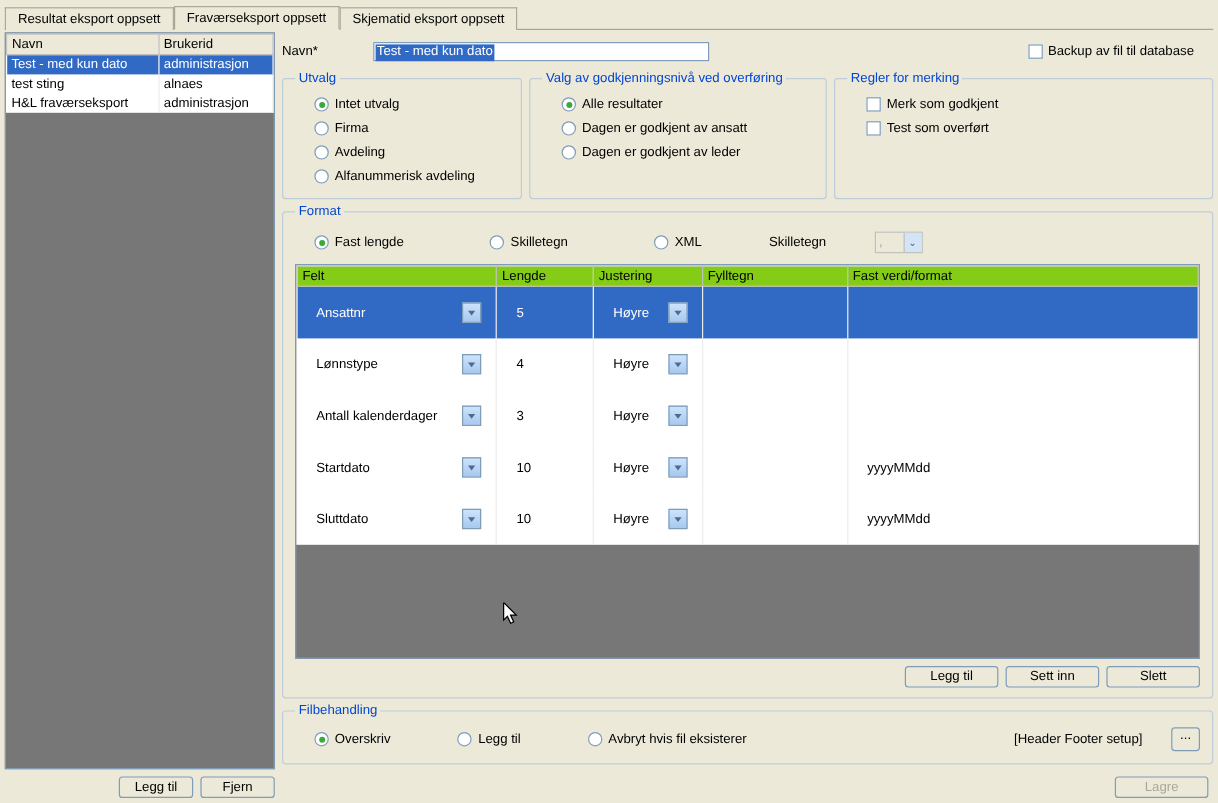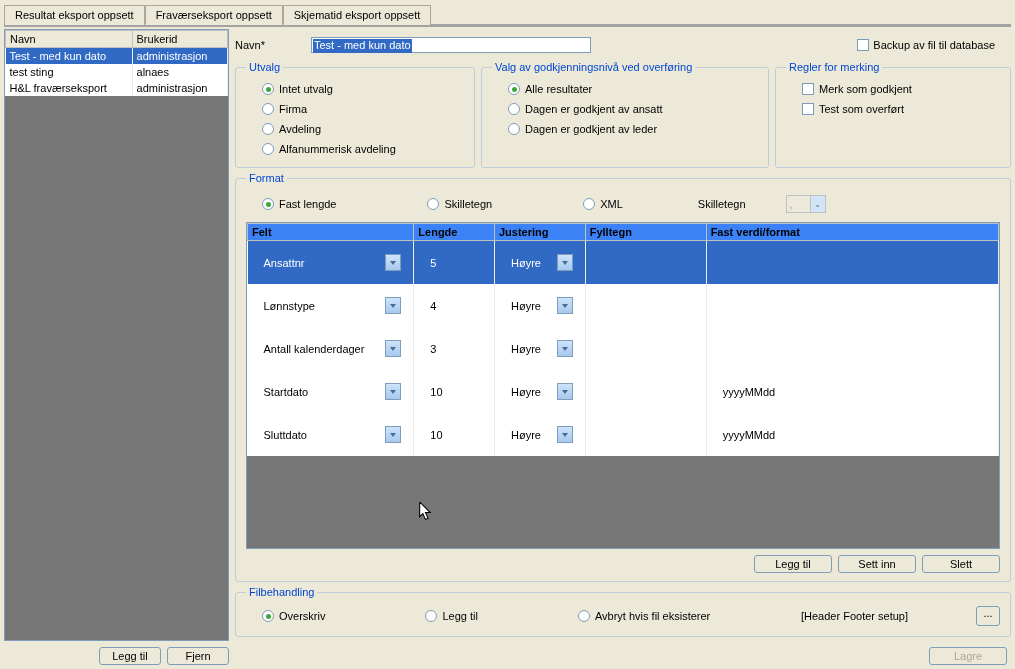--- a/index.html
+++ b/index.html
@@ -1,18 +1,18 @@
 <!DOCTYPE html>
 <html><head>
 <meta charset="utf-8">
 <style>
 * { box-sizing: border-box; font-family: Tahoma, sans-serif; font-size: 11px; }
 body { margin: 0; background: #ece9d8; width: 1015px; height: 669px; overflow: hidden; }
 .container { display: flex; flex-direction: column; height: 100%; padding: 4px; }
-.tabs { display: flex; border-bottom: 3px solid #a3a3a3; margin-bottom: 2px; }
+.tabs { display: flex; border-bottom: 1px solid #a3a3a3; margin-bottom: 2px; align-items: center; }
 .tab { padding: 3px 10px; border: 1px solid #aca899; border-bottom: none; background: #ece9d8; margin-right: 0; cursor: pointer; position: relative; top: 1px; }
 .tab.active { background: #ece9d8; border-bottom: 1px solid #ece9d8; }
 .main { display: flex; flex: 1; gap: 6px; }
 .left-panel { width: 225px; display: flex; flex-direction: column; }
 .left-list { flex: 1; border: 1px solid #7f9db9; background: #777; }
 .left-list table { width: 100%; border-collapse: collapse; background: white; }
 .left-list th { background: #ece9d8; border: 1px solid #c0c0c0; text-align: left; padding: 2px 4px; font-weight: normal; }
 .left-list td { padding: 2px 4px; border-right: 1px solid #ececec; }
 .left-list tr.selected td { background: #316ac5; color: white; }
 .left-btns { display: flex; gap: 6px; justify-content: flex-end; margin-top: 6px; }
@@ -20,43 +20,43 @@
 .btn:disabled, .btn.disabled { color: #aca899; }
 .right-panel { flex: 1; display: flex; flex-direction: column; gap: 4px; }
 .row1 { display: flex; align-items: center; gap: 6px; padding: 6px 0 2px; }
 .row1 .lbl { width: 70px; }
 .row1 input[type=text] { border: 1px solid #7f9db9; padding: 1px 3px; width: 280px; background: #316ac5; color: white; }
 .row1 input[type=text]::selection { background: #316ac5; }
 .row1 .backup { margin-left: auto; display: flex; align-items: center; gap: 4px; }
 .fieldset-row { display: flex; gap: 6px; }
 fieldset { border: 1px solid #bfcddb; border-radius: 3px; padding: 6px 10px 8px; margin: 0; }
 legend { color: #0046d5; padding: 0 3px; }
-.fs-utvalg { width: 240px; }
-.fs-valg { width: 288px; }
+.fs-utvalg { width: 200px; }
+.fs-valg { width: 248px; }
 .fs-regler { flex: 1; }
 .radio-item, .check-item { display: flex; align-items: center; gap: 5px; padding: 4px 16px; }
 .radio { width: 12px; height: 12px; border: 1px solid #7f9db9; border-radius: 50%; background: white; display: flex; align-items: center; justify-content: center; }
 .radio.checked::after { content: ''; width: 5px; height: 5px; border-radius: 50%; background: #39a93a; }
 .checkbox { width: 12px; height: 12px; border: 1px solid #7f9db9; background: white; }
 .fs-format { flex: 1; display: flex; flex-direction: column; }
-.format-radios { display: flex; gap: 59px; align-items: center; padding: 4px 0 8px; }
+.format-radios { display: flex; gap: 40px; align-items: center; padding: 4px 0 8px; }
 .skilletegn-combo { border: 1px solid #c0c0c0; background: #ece9d8; width: 40px; height: 18px; display: inline-flex; align-items: center; padding: 0 3px; position: relative; }
 .skilletegn-combo .dd { position: absolute; right: 0; width: 15px; height: 16px; border-left: 1px solid #c0c0c0; background: #d4e4f7; display: flex; align-items: center; justify-content: center; font-size: 8px; color: #4a6b94; }
 .grid-wrap { flex: 1; border: 1px solid #7f9db9; background: #777; }
 .grid { width: 100%; border-collapse: collapse; background: white; }
-.grid th { background: #3b82f6; border: 1px solid #c0c0c0; text-align: left; padding: 2px 4px; font-weight: bold; }
+.grid th { background: #84cc16; border: 1px solid #c0c0c0; text-align: left; padding: 2px 4px; font-weight: normal; }
 .grid td { padding: 12px; border-right: 1px solid #ececec; border-bottom: 0; height: 19px; }
 .grid tr.sel td { background: #316ac5; color: white; }
 .grid .cell { display: flex; align-items: center; height: 19px; }
 .grid .cell .txt { padding: 0 4px; flex: 1; }
 .grid .dd-btn { width: 16px; height: 17px; background: linear-gradient(#cde3fb,#a7c9ee); border: 1px solid #7f9db9; display: flex; align-items: center; justify-content: center; }
 .grid .dd-btn::after { content: ''; border-left: 3px solid transparent; border-right: 3px solid transparent; border-top: 4px solid #4a6b94; }
 .grid-btns { display: flex; gap: 6px; justify-content: flex-end; margin-top: 6px; }
 .fs-fil { }
-.fil-row { display: flex; align-items: center; gap: 68px; padding: 2px 0; }
+.fil-row { display: flex; align-items: center; gap: 24px; padding: 2px 0; }
 .fil-row .hf { margin-left: auto; }
 .dots-btn { border: 1px solid #7f9db9; background: #ece9d8; width: 24px; height: 20px; text-align: center; border-radius: 3px; cursor: pointer; }
 .bottom-bar { display: flex; justify-content: flex-end; padding: 6px 4px 0; }
 .name-input-wrap { position: relative; }
 .name-input-wrap input { background: white !important; color: black !important; }
 .name-input-wrap .sel-overlay { position: absolute; left: 2px; top: 2px; height: 14px; background: #316ac5; color: white; padding: 0 1px; pointer-events: none; }
 .cursor-arrow { position: absolute; left: 418px; top: 502px; font-size: 16px; pointer-events: none; }
 </style>
 </head>
 <body>

